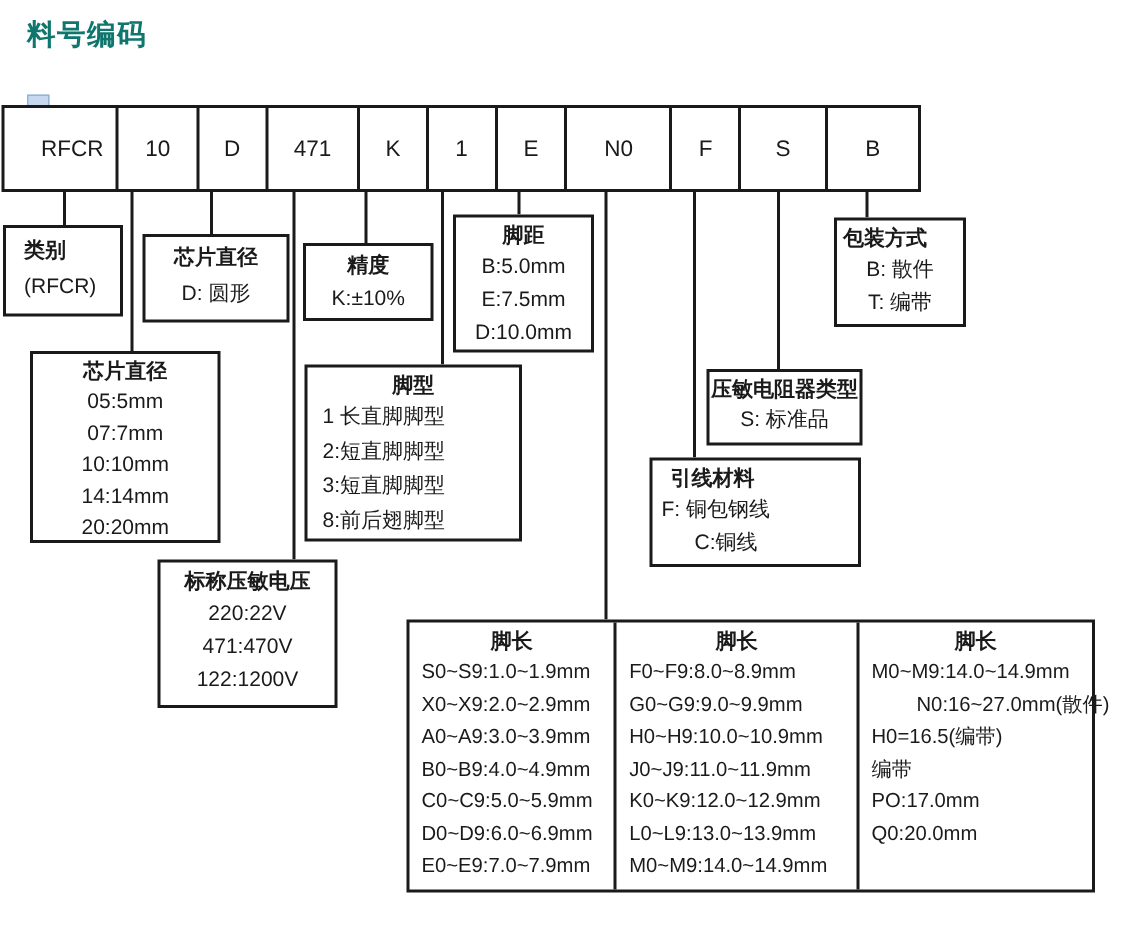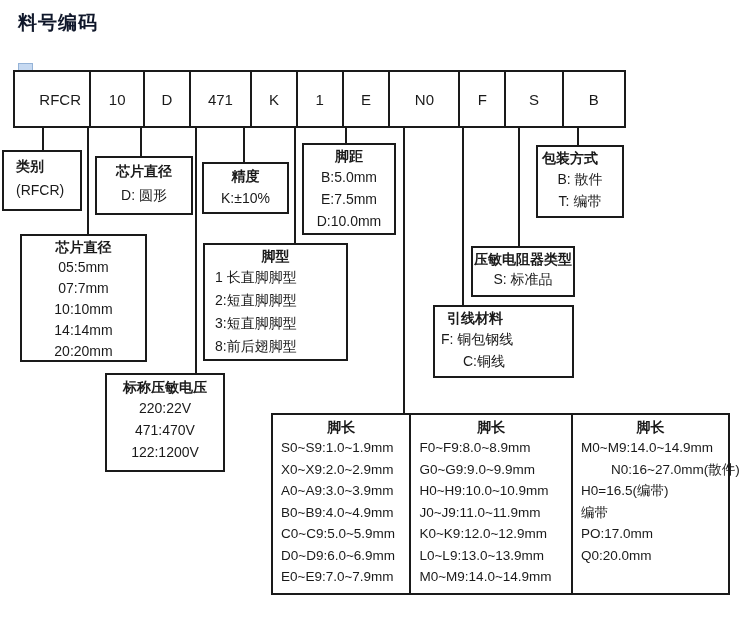--- a/index.html
+++ b/index.html
@@ -1,41 +1,41 @@
 <!DOCTYPE html>
 <html><head>
 <meta charset="utf-8">
 <style>
   html,body{margin:0;padding:0;background:#ffffff;}
   #page{position:relative;width:750px;height:626px;background:#ffffff;overflow:hidden;
         font-family:"Liberation Sans","DejaVu Sans",sans-serif;color:#1a1a1a;}
   #page-title{position:absolute;left:18px;top:10px;font-size:19px;font-weight:bold;letter-spacing:1px;}
   #artifact{position:absolute;left:18px;top:63px;width:13px;height:7px;background:#c6d9f1;border:1px solid #95b3d7;}
   
-  #code-row{position:absolute;left:13px;top:70px;width:613px;height:58px;border:2px solid #1a1a1a;
+  #code-row{position:absolute;left:1px;top:70px;width:613px;height:58px;border:2px solid #1a1a1a;
             display:flex;box-sizing:border-box;padding-left:16px;}
   .code-cell{box-sizing:border-box;border-right:2px solid #1a1a1a;display:flex;align-items:center;
              justify-content:center;font-size:15px;}
   .code-cell:last-child{border-right:none;}
   
   .vline{position:absolute;width:2px;background:#1a1a1a;}
   
   .abox{position:absolute;box-sizing:border-box;border:2px solid #1a1a1a;background:#ffffff;font-size:14px;}
   .abox .title{font-weight:bold;font-size:14px;}
   .abox .line{font-size:14px;}
   .centered{text-align:center;}
   #box-category{left:2px;top:150px;width:80px;height:61px;padding:6px 0 0 12px;}
   #box-category .line{margin-top:6px;}
   #box-shape{left:95px;top:156px;width:98px;height:59px;padding-top:5px;}
   #box-shape .line{margin-top:6px;}
   #box-tolerance{left:202px;top:162px;width:87px;height:52px;padding-top:4px;}
   #box-tolerance .line{margin-top:4px;}
   #box-pitch{left:302px;top:143px;width:94px;height:92px;padding-top:3px;}
   #box-pitch .line{line-height:22px;}
-  #box-packing{left:536px;top:145px;width:88px;height:73px;padding-top:3px;}
+  #box-packing{left:556px;top:145px;width:88px;height:73px;padding-top:3px;}
   #box-packing .title{padding-left:4px;text-align:left;}
   #box-packing .line{line-height:22px;text-align:center;}
   #box-chip{left:20px;top:234px;width:127px;height:128px;padding-top:3px;}
   #box-chip .line{line-height:21px;}
   #box-leadstyle{left:203px;top:243px;width:145px;height:118px;padding-top:3px;}
   #box-leadstyle .title{text-align:center;}
   #box-leadstyle .line{padding-left:10px;line-height:23px;}
   #box-vartype{left:471px;top:246px;width:104px;height:51px;padding-top:3px;}
   #box-vartype .line{margin-top:2px;}
   #box-leadmat{left:433px;top:305px;width:141px;height:73px;padding-top:3px;}
@@ -53,21 +53,21 @@
   #ll-col-1{width:142px;}
   #ll-col-2{width:168px;border-left:2px solid #1a1a1a;}
   #ll-col-3{width:157px;border-left:2px solid #1a1a1a;}
   #ll-col-3 .line:nth-child(3){padding-left:38px;}
 </style>
 </head>
 <body>
 
 <div id="page">
 
-  <div id="page-title" style="color: #0f172a;">料号编码</div>
+  <div id="page-title" style="color: #0f766e;">料号编码</div>
   <div id="artifact"></div>
 
   <div id="code-row">
     <div class="code-cell" style="width:62px">RFCR</div>
     <div class="code-cell" style="width:55px">10</div>
     <div class="code-cell" style="width:47px">D</div>
     <div class="code-cell" style="width:63px">471</div>
     <div class="code-cell" style="width:47px">K</div>
     <div class="code-cell" style="width:47px">1</div>
     <div class="code-cell" style="width:48px">E</div>

